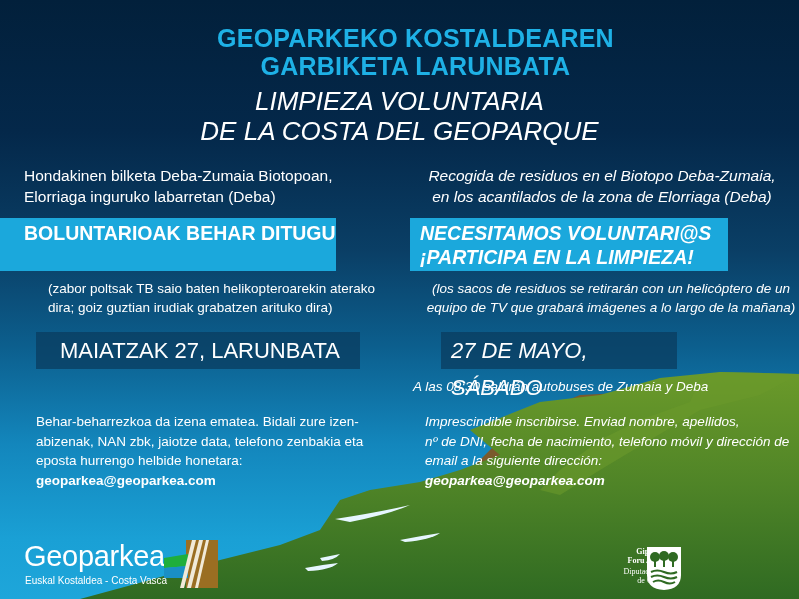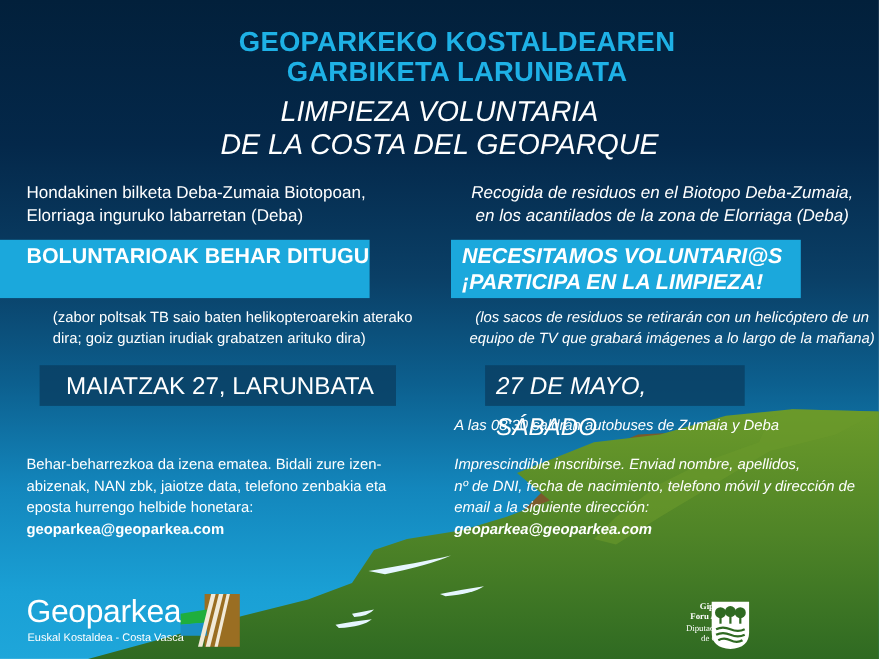--- a/index.html
+++ b/index.html
@@ -35,21 +35,21 @@
   .note.left { left:24px; width:372px; }
   .note.right { left:397px; width:380px; font-style:italic;text-align:center; }
   .date-band {
     position:absolute; top:332px; height:37px; background:rgba(10,60,95,0.75);
     color:#ffffff; font-size:22px; line-height:37px; box-sizing:border-box;
   }
   .date-band.left { left:0; width:324px; padding-left:24px;margin-left:36px; }
   .date-band.right { left:408px; width:236px; padding-left:10px; font-style:italic;margin-left:33px; }
   .info { position:absolute; color:#ffffff; font-size:13.5px; line-height:19.5px; }
   .info.bus { top:377px; }
-  .info.reg { top:412px; }
+  .info.reg { top:412px;margin-left:12px; }
   .info.left { left:24px; width:372px; }
   .info.right { left:413px; width:380px; font-style:italic; }
   .email { font-weight:bold; display:block; }
   .logo-geo { position:absolute; left:24px; top:540px; width:200px; height:55px; }
   .logo-geo .word { position:absolute; left:0; top:0; color:#ffffff; font-size:29px; line-height:32px; letter-spacing:-0.3px; }
   .logo-geo .sub { position:absolute; left:1px; top:35px; color:#ffffff; font-size:10px; line-height:12px; }
   .logo-geo .mark { position:absolute; left:140px; top:-6px; width:56px; height:56px; }
   .logo-gfa { position:absolute; left:598px; top:546px; width:80px; height:50px; }
   .logo-gfa .t { position:absolute; right:0; width:90px; text-align:right; color:#ffffff; font-family:"Liberation Serif", serif; font-size:8px; line-height:9px; }
   .shield { position:absolute; left:645px; top:545px; width:38px; height:46px; }

